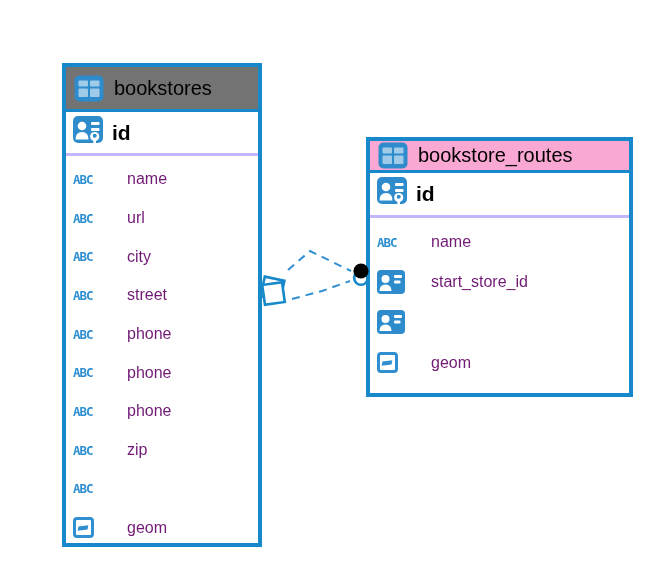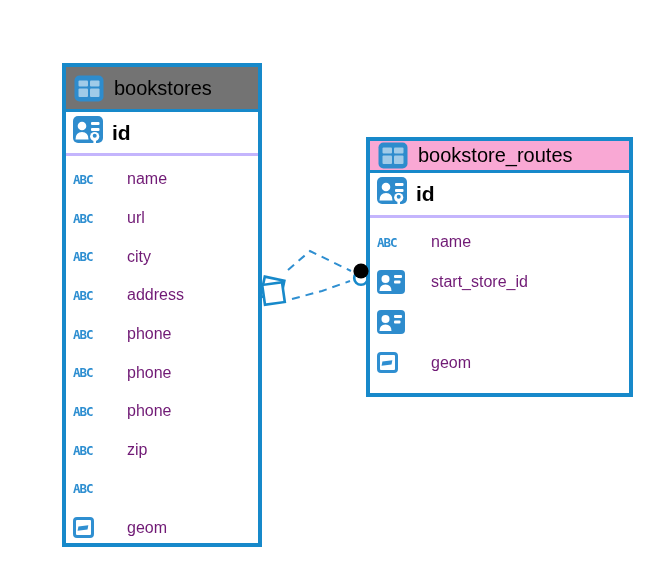--- a/index.html
+++ b/index.html
@@ -104,21 +104,21 @@
       <div class="f-row">
         <span class="icon-cell">
             <span class="abc-icon">ABC</span>
           </span>
         <span class="f-label">city</span>
       </div>
       <div class="f-row">
         <span class="icon-cell">
             <span class="abc-icon">ABC</span>
           </span>
-        <span class="f-label">address</span>
+        <span class="f-label">street</span>
       </div>
       <div class="f-row">
         <span class="icon-cell">
             <span class="abc-icon">ABC</span>
           </span>
         <span class="f-label">phone</span>
       </div>
       <div class="f-row">
         <span class="icon-cell">
             <span class="abc-icon">ABC</span>

